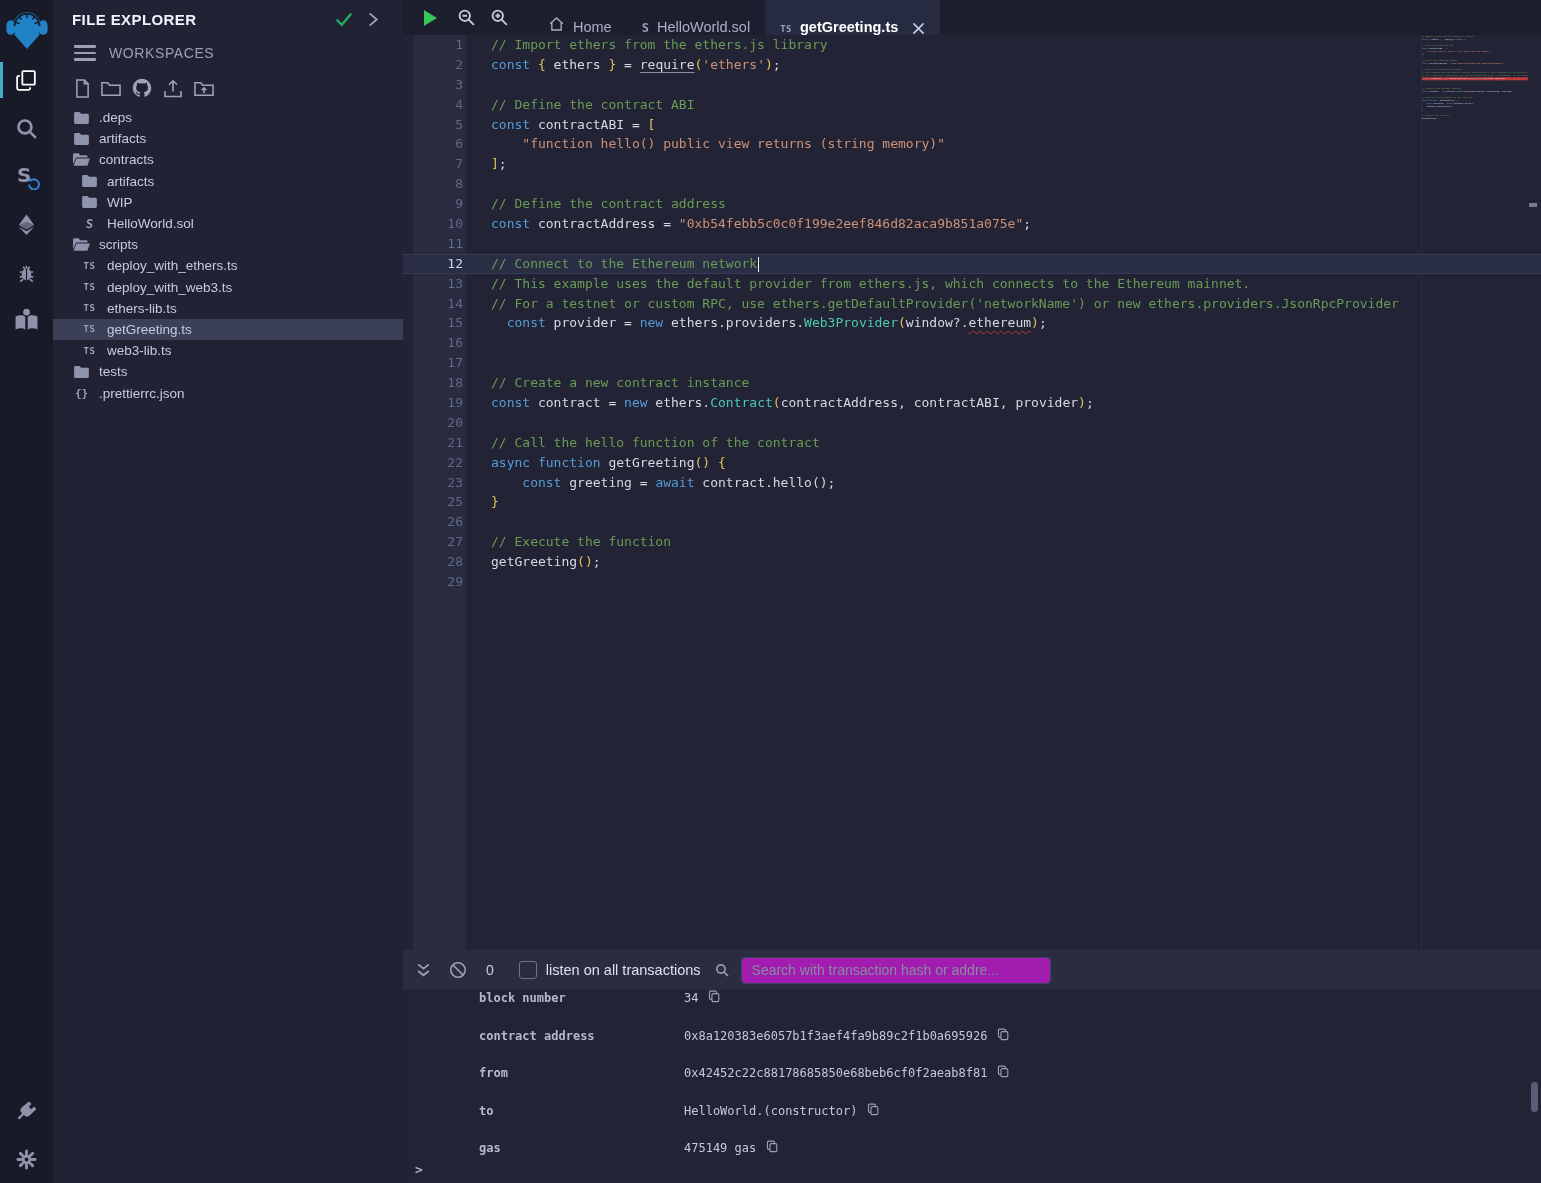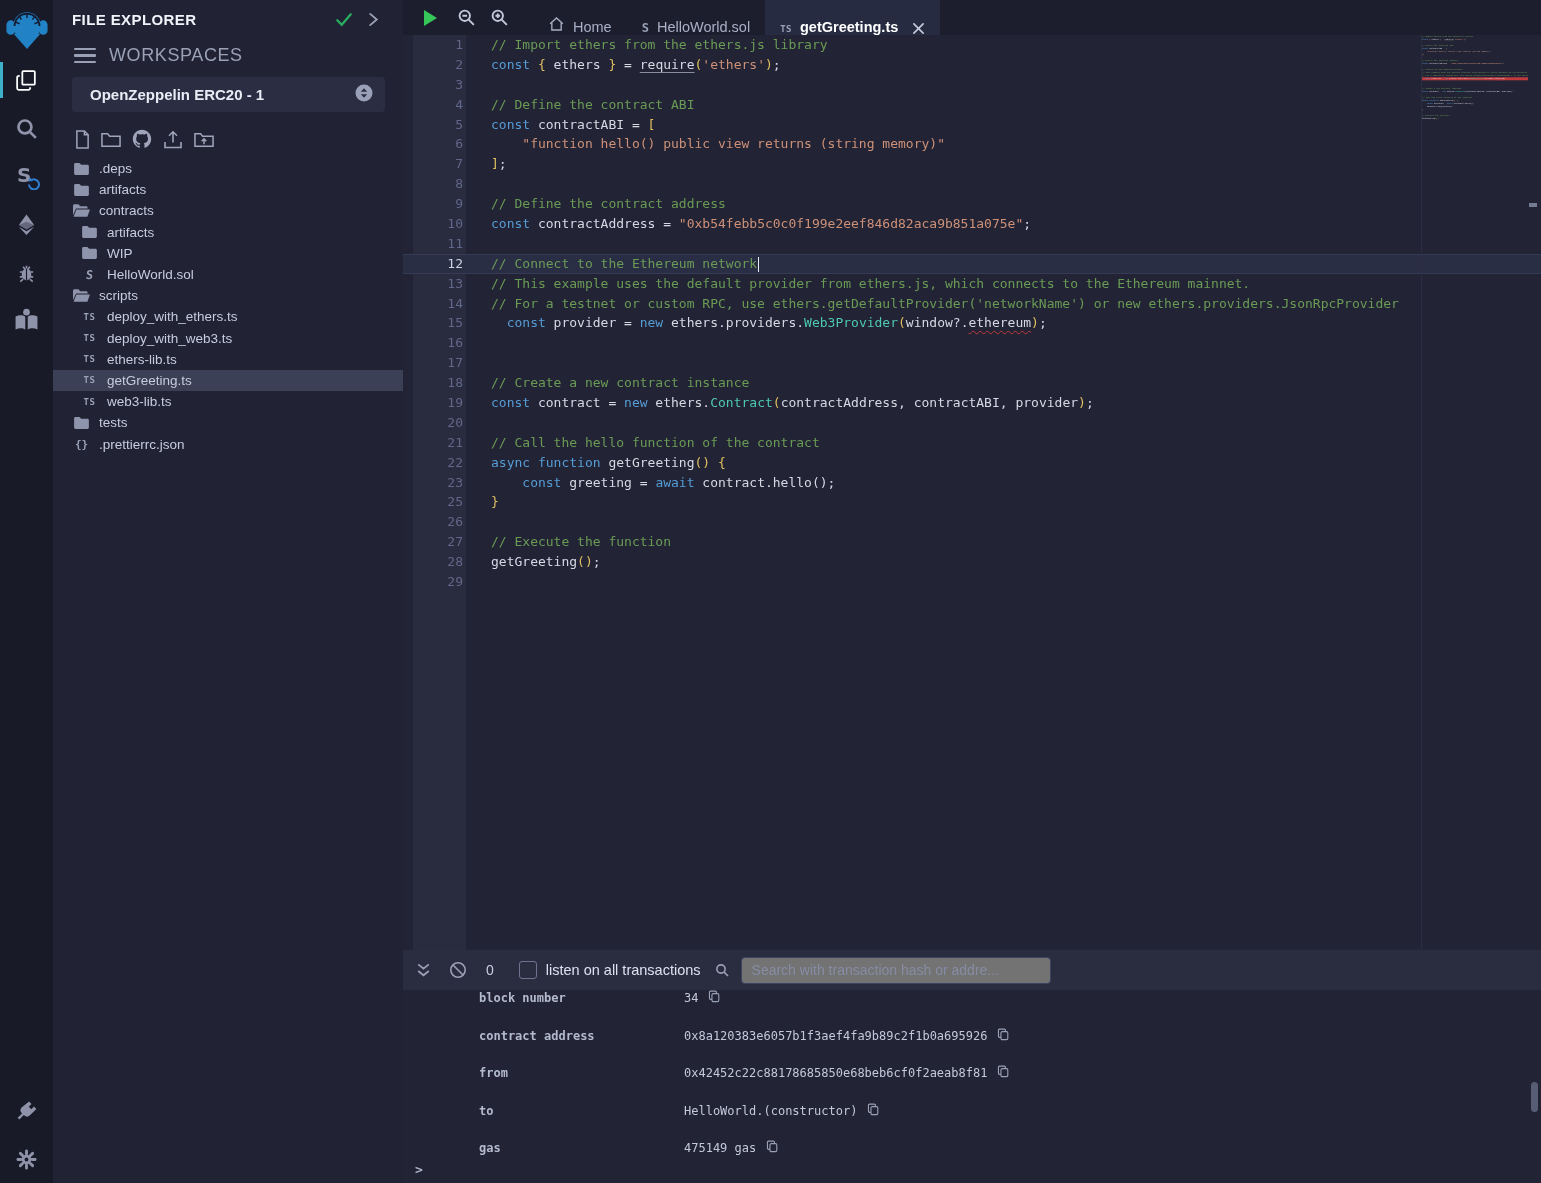--- a/index.html
+++ b/index.html
@@ -17,21 +17,21 @@
   #iconbar .spacer{flex:1;}
 
   
   #filepanel{position:absolute;left:53px;top:0;width:350px;height:1183px;background:#212233;}
   .fe-header{display:flex;align-items:center;padding:11px 24px 0 19px;justify-content:flex-end;}
   .fe-title{color:#f1f3fa;font-size:15px;font-weight:700;letter-spacing:.4px;flex:1;}
   .fe-header .hicon{margin-left:14px;display:flex;align-items:center;}
   .ws-row{display:flex;align-items:center;gap:13px;padding:17px 0 0 21px;}
   .hamburger{width:22px;display:flex;flex-direction:column;gap:4px;cursor:pointer;}
   .hamburger i{display:block;height:2.5px;background:#9aa0b5;border-radius:1px;}
-  .ws-label{color:#9aa0b5;font-size:18px;letter-spacing:.6px;}
+  .ws-label{color:#9aa0b5;font-size:14px;letter-spacing:.6px;}
   .ws-dropdown{margin:11px 18px 0 19px;height:35px;background:#2b2e43;border-radius:4px;
                display:flex;align-items:center;padding:0 12px 0 18px;cursor:pointer;}
   .ws-dropdown .ws-name{flex:1;color:#e9ecf4;font-size:15px;font-weight:600;}
   .fe-toolbar{display:flex;align-items:center;gap:11px;padding:17px 0 0 22px;}
   .fe-toolbar .tbi{cursor:pointer;display:flex;}
   #tree{margin-top:9px;text-align:center;}
   .tree-row{display:flex;align-items:center;gap:9px;height:21.2px;font-size:13.5px;color:#c6cbde;cursor:pointer;white-space:nowrap;}
   .tree-row.selected{background:#3c4057;}
   .tree-ic{width:17px;display:flex;justify-content:center;align-items:center;flex:none;}
   .ts-badge{font-family:"DejaVu Sans Mono",monospace;font-size:9px;font-weight:700;color:#9aa0b5;letter-spacing:.5px;}
@@ -75,21 +75,21 @@
   #overview-mark{position:absolute;right:4px;top:168px;width:8px;height:4px;background:#747a92;}
 
   
   #terminal{position:absolute;left:403px;top:950px;width:1138px;height:233px;background:#222334;}
   #term-bar{height:40px;background:#2a2d40;display:flex;align-items:center;}
   #term-bar .tb-ic{margin-left:13px;display:flex;cursor:pointer;}
   #term-count{margin-left:19px;color:#c8cde0;font-size:14px;}
   #term-check{margin-left:25px;width:16px;height:16px;border:1px solid #6e7490;border-radius:3px;background:transparent;cursor:pointer;flex:none;}
   #term-listen{margin-left:9px;color:#dde1ee;font-size:14.5px;}
   #term-search-ic{margin-left:63px;display:flex;}
-  #term-search{margin-left:11px;width:288px;height:25px;background:#737373;border:1px solid #3e4360;border-radius:4px;
+  #term-search{margin-left:11px;width:288px;height:25px;background:#a21caf;border:1px solid #3e4360;border-radius:4px;
                color:#d6d9e4;font-size:14px;padding:0 10px;outline:none;font-family:"Liberation Sans",sans-serif;}
   #term-search::placeholder{color:#868ca4;}
   #term-rows{padding-top:1px;}
   .trow{display:flex;align-items:flex-start;height:37.5px;font-family:"DejaVu Sans Mono",monospace;font-size:12px;}
   .trow .tlabel{margin-left:76px;width:205px;font-weight:700;color:#b4bace;flex:none;}
   .trow .tval{color:#c3c9da;}
   .trow .copy{margin-left:10px;margin-top:-1px;display:flex;cursor:pointer;}
   #term-prompt{position:absolute;left:12px;top:212px;color:#aeb4c8;font-family:"DejaVu Sans Mono",monospace;
                font-size:13px;font-weight:700;}
   #term-scrollthumb{position:absolute;right:3px;top:132px;width:7px;height:30px;border-radius:3.5px;background:#565d75;cursor:pointer;}
@@ -181,27 +181,20 @@
           </svg>
         </span>
     </div>
     <div class="ws-row">
       <span class="hamburger">
           <i></i>
           <i></i>
           <i></i>
         </span>
       <span class="ws-label">WORKSPACES</span>
-    </div>
-    <div class="ws-dropdown">
-      <span class="ws-name">OpenZeppelin ERC20 - 1</span>
-      <span class="hicon"><svg width="18" height="18" viewBox="0 0 18 18">
-            <circle cx="9" cy="9" r="8.5" fill="#9aa0b8"></circle>
-            <path d="M9 4.2l3.2 3.6H5.8zM9 13.8L5.8 10.2h6.4z" fill="#2b2e43"></path>
-          </svg></span>
     </div>
     <div class="fe-toolbar" id="fe-toolbar">
         <span class="tbi">
           <svg width="15" height="19" viewBox="0 0 16 20" fill="none" stroke="#9fa4bb" stroke-width="1.6">
             <path d="M2 1h8l4 4v14H2z"></path>
             <path d="M10 1v4h4"></path>
           </svg>
         </span>
         <span class="tbi">
           <svg width="20" height="17" viewBox="0 0 21 17" fill="none" stroke="#9fa4bb" stroke-width="1.6">

